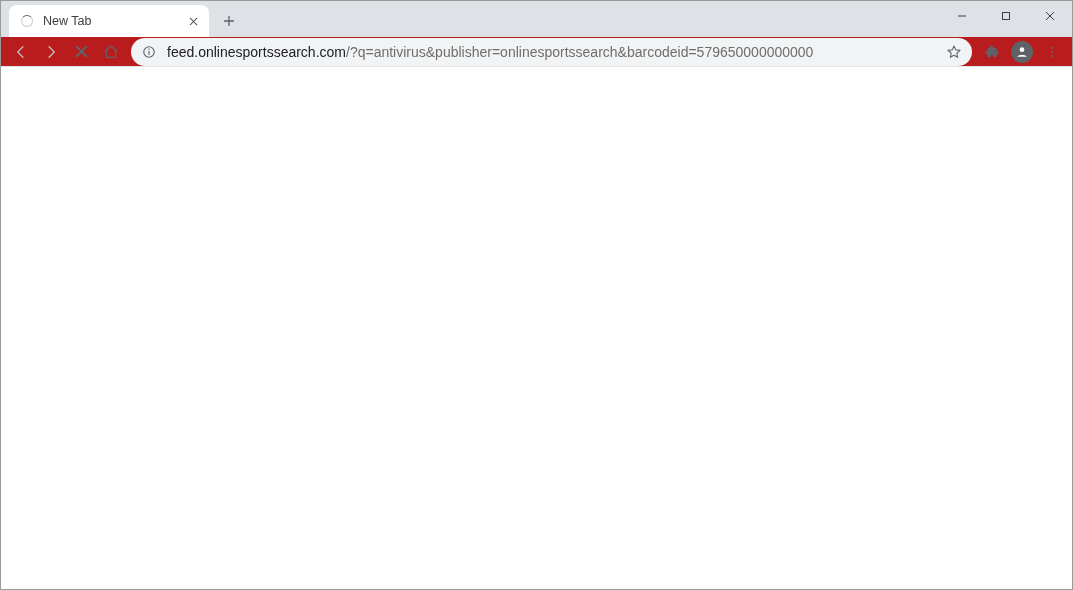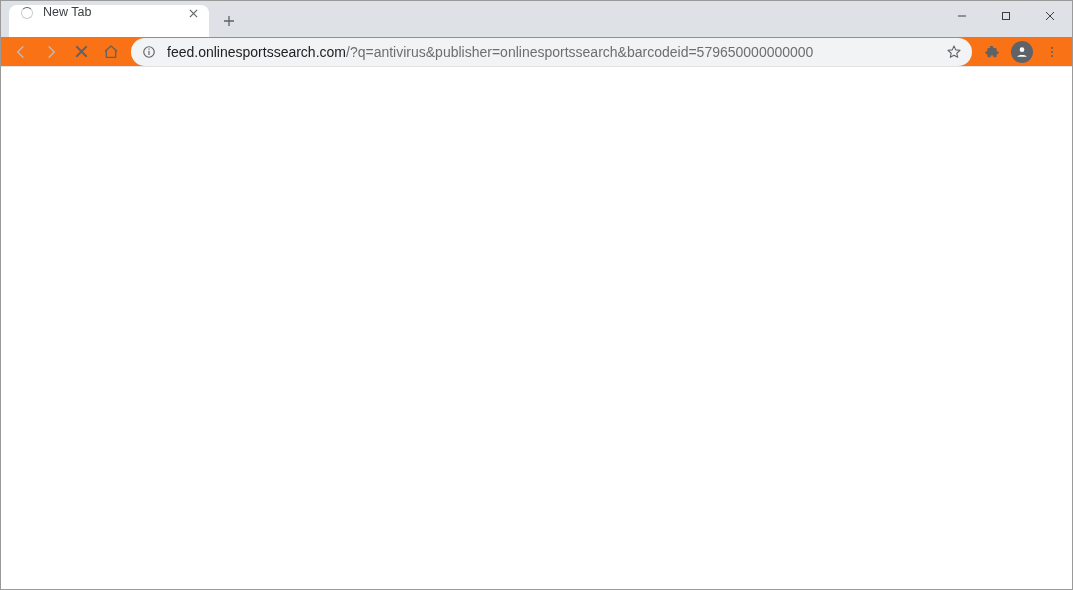--- a/index.html
+++ b/index.html
@@ -9,21 +9,21 @@
     display: flex; flex-direction: column;
   }
 
   
   .titlebar {
     height: 36px; background: #dee1e6; display: flex; align-items: flex-end;
     padding-left: 8px;
   }
   .tab {
     height: 32px; background: #fff; border-top-left-radius: 8px; border-top-right-radius: 8px;
-    display: flex; min-width: 200px; max-width: 200px;
+    display: flex; align-items: center; min-width: 200px; max-width: 200px;
     padding: 0 8px 0 10px; gap: 8px; position: relative;
   }
   .tab .favicon {
     width: 16px; height: 16px; display: flex; align-items: center; justify-content: center;
     color: #5f6368;
   }
   .tab .title {
     flex: 1; font-size: 12.5px; color: #3c4043; white-space: nowrap; overflow: hidden; text-overflow: ellipsis;
   }
   .tab .close {
@@ -37,21 +37,21 @@
   .window-controls {
     margin-left: auto; display: flex; height: 36px;
   }
   .window-controls .wc {
     width: 44px; height: 30px; display:flex; align-items:center; justify-content:center;
     color: #3c4043;
   }
 
   
   .toolbar {
-    height: 30px; background: #f97316; border-bottom: 1px solid #e2e2e2;
+    height: 30px; background: #b91c1c; border-bottom: 1px solid #e2e2e2;
     display: flex; align-items: center; gap: 2px; padding: 0 6px 0 6px;
   }
   .nav-btn {
     width: 28px; height: 28px; display:flex; align-items:center; justify-content:center;
     color: #5f6368; border-radius: 50%;
   }
   .nav-btn.disabled { color: #bdbdbd; }
 
   .omnibox {
     flex: 1; height: 28px; background: #f1f3f4; border-radius: 14px;

